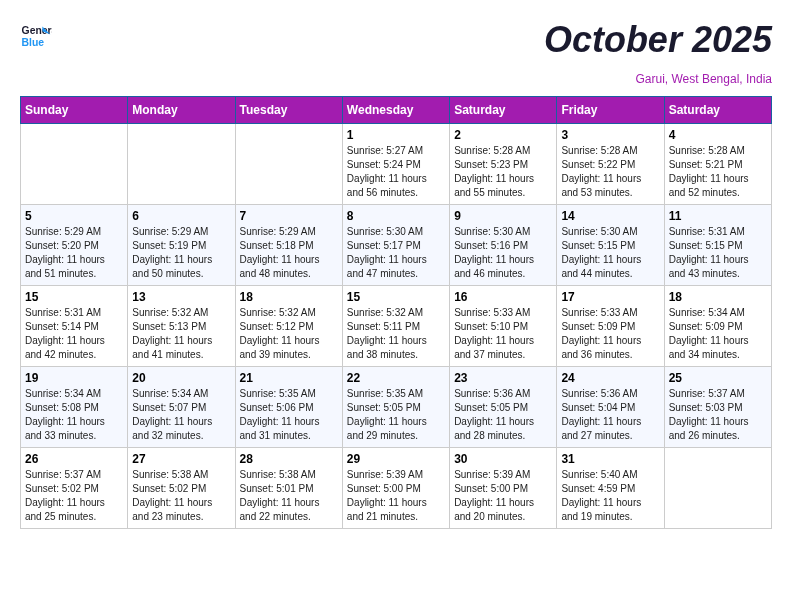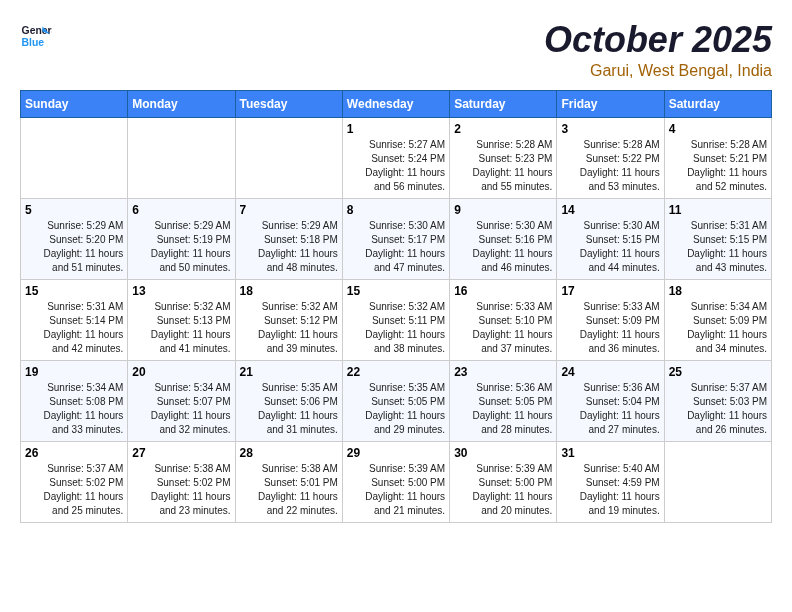--- a/index.html
+++ b/index.html
@@ -29,31 +29,31 @@
       text-align: right;
     }
     .month-title {
       font-size: 36px;
       font-weight: bold;
       color: #1a1a2e;
       line-height: 1.1;
       font-style: italic;
     }
     .location {
-      font-size: 16px;
-      color: #a16207;
-      margin-top: 2px;
+      font-size: 12px;
+      color: #a21caf;
+      margin-top: 12px;
     }
     .calendar {
       width: 100%;
       border-collapse: collapse;
       font-size: 11px;
     }
     .calendar th {
-      background: #3b82f6;
+      background: #a21caf;
       color: #fff;
       padding: 6px 4px;
       text-align: left;
       font-size: 12px;
       border: 1px solid #1a5fa0;
     }
     .calendar td {
       border: 1px solid #ccc;
       vertical-align: top;
       padding: 4px;
@@ -67,21 +67,20 @@
     .day-number {
       font-weight: bold;
       font-size: 12px;
       margin-bottom: 2px;
       display: block;
     }
     .day-info {
       font-size: 10px;
       color: #222;
       line-height: 1.4;
-      text-align: right;
     }
     .empty-cell {
       background: #f9f9f9;
     }
   </style>
 </head>
 <body>
 
 <div class="header">
   <div class="logo">

